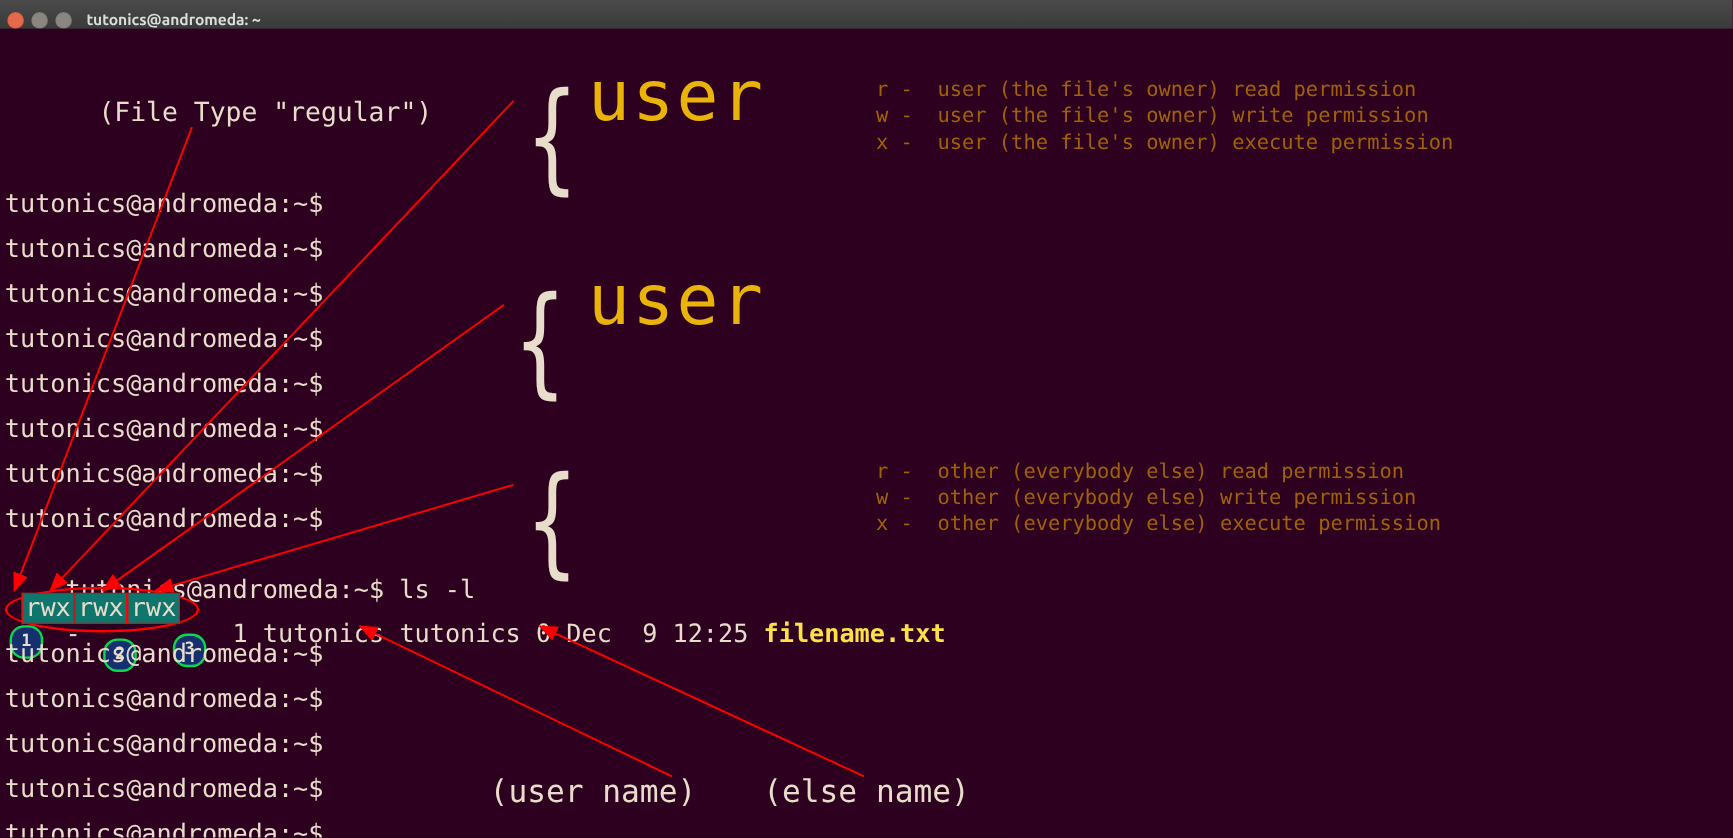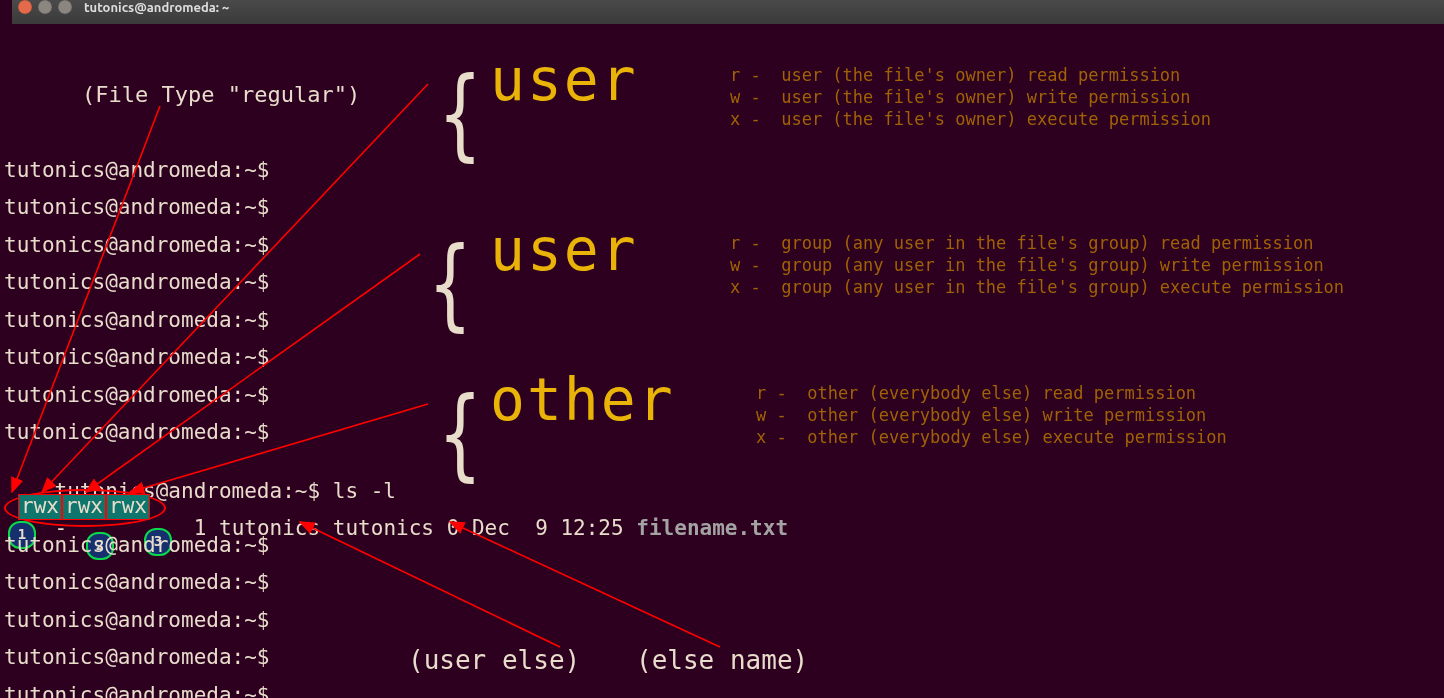--- a/index.html
+++ b/index.html
@@ -1,30 +1,30 @@
 <!DOCTYPE html>
 <html><head>
 <meta charset="utf-8">
 <style>
   html,body{margin:0;padding:0;width:1444px;height:698px;background:#2c001e;font-family:"DejaVu Sans Mono","Ubuntu Mono",monospace;overflow:hidden;}
   
-  .titlebar{height:24px;background:linear-gradient(#4a4a4a,#3a3a3a);display:flex;align-items:flex-start;padding:0 6px;font-family:"Ubuntu",sans-serif;color:#ddd;font-size:13px;margin-left:12px;}
+  .titlebar{height:24px;background:linear-gradient(#4a4a4a,#3a3a3a);display:flex;align-items:flex-end;padding:0 6px;font-family:"Ubuntu",sans-serif;color:#ddd;font-size:13px;}
   .btn{width:14px;height:14px;border-radius:7px;margin-right:6px;display:inline-block;box-shadow:inset 0 0 1px rgba(0,0,0,.5);}
   .btn.close{background:#e46a4b;}
   .btn.min{background:#8b8680;}
   .btn.max{background:#8b8680;}
   .title{margin-left:6px;font-weight:bold;}
   
   .term{position:relative;width:100%;height:674px;background:#2c001e;}
   .line{position:absolute;left:4px;font-size:21px;color:#e8dccb;white-space:pre;line-height:1;}
   .ann{color:#e8dccb;}
   .big{font-size:58px;color:#eab308;font-weight:500;letter-spacing:2px;}
   .brace{font-size:100px;color:#e8dccb;font-weight:100;line-height:.6;transform:scaleX(.7);}
   .desc{font-size:17px;color:#a16207;white-space:pre;line-height:1.3;}
-  .green{color:#a3a3a3;font-weight:bold;}
+  .green{color:#fde047;font-weight:bold;}
   .perm-ellipse{position:absolute;border:2px solid red;border-radius:50%;}
   .perm-box{position:absolute;background:#0f766e;border:1.5px solid red;color:#e8dccb;font-size:21px;font-family:inherit;text-align:center;line-height:22px;}
   .circle-num{position:absolute;width:24px;height:24px;border:2px solid #0bd94d;border-radius:12px;background:#16306f;color:#e8dccb;font-size:14px;text-align:center;line-height:22px;font-weight:bold;}
   svg.overlay{position:absolute;top:0;left:0;pointer-events:none;}
 </style>
 </head>
 <body>
 
 <div class="titlebar">
   <span class="btn close"></span>
@@ -69,31 +69,27 @@
   <div class="line" style="top:661px;">tutonics@andromeda:~$</div>
 
   <div class="brace" style="position:absolute;left:430px;top:60px;">{</div>
   <div class="big" style="position:absolute;left:490px;top:22px;">user</div>
   <div class="desc" style="position:absolute;left:730px;top:40px;">r -  user (the file's owner) read permission
 w -  user (the file's owner) write permission
 x -  user (the file's owner) execute permission</div>
 
   <div class="brace" style="position:absolute;left:420px;top:230px;">{</div>
   <div class="big" style="position:absolute;left:490px;top:192px;">user</div>
-  <div class="desc" style="position:absolute;left:730px;top:208px;">r -  group (any user in the file's group) read permission
-w -  group (any user in the file's group) write permission
-x -  group (any user in the file's group) execute permission</div>
 
   <div class="brace" style="position:absolute;left:430px;top:380px;">{</div>
-  <div class="big" style="position:absolute;left:490px;top:342px;">other</div>
-  <div class="desc" style="position:absolute;left:730px;top:358px;margin-left:26px;">r -  other (everybody else) read permission
+  <div class="desc" style="position:absolute;left:730px;top:358px;">r -  other (everybody else) read permission
 w -  other (everybody else) write permission
 x -  other (everybody else) execute permission</div>
 
-  <div class="line ann" style="left:408px;top:623px;font-size:26px;">(user else)</div>
+  <div class="line ann" style="left:408px;top:623px;font-size:26px;">(user name)</div>
   <div class="line ann" style="left:636px;top:623px;font-size:26px;">(else name)</div>
 
   <svg class="overlay" width="1444" height="674">
     <defs>
       <marker id="ah" markerWidth="10" markerHeight="8" refX="9" refY="4" orient="auto">
         <path d="M0,0 L10,4 L0,8 z" fill="red"></path>
       </marker>
     </defs>
 
     <line x1="160" y1="82" x2="12" y2="468" stroke="red" stroke-width="1.6" marker-end="url(#ah)"></line>

